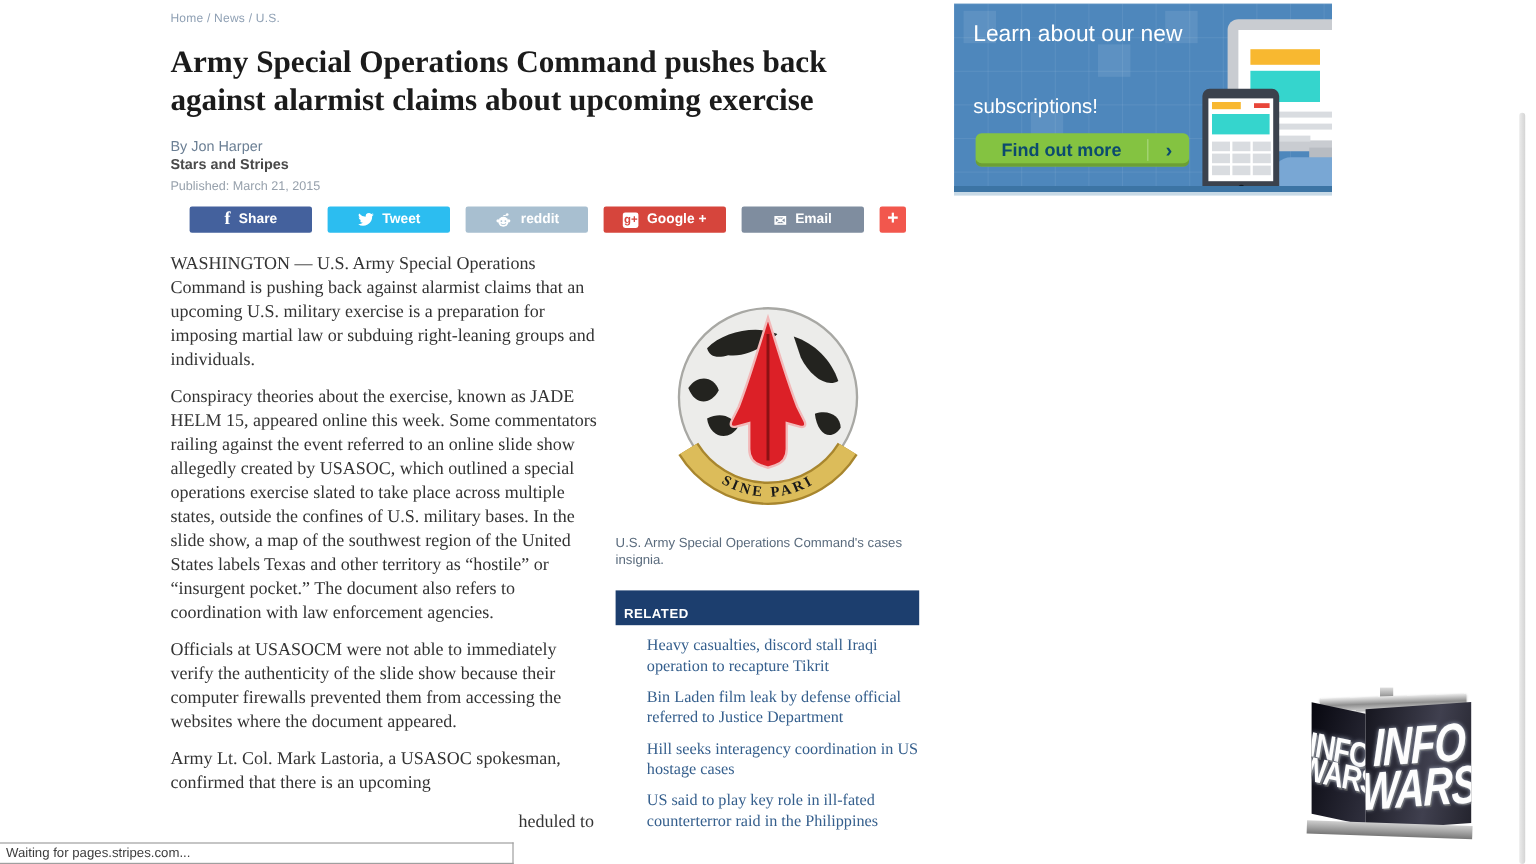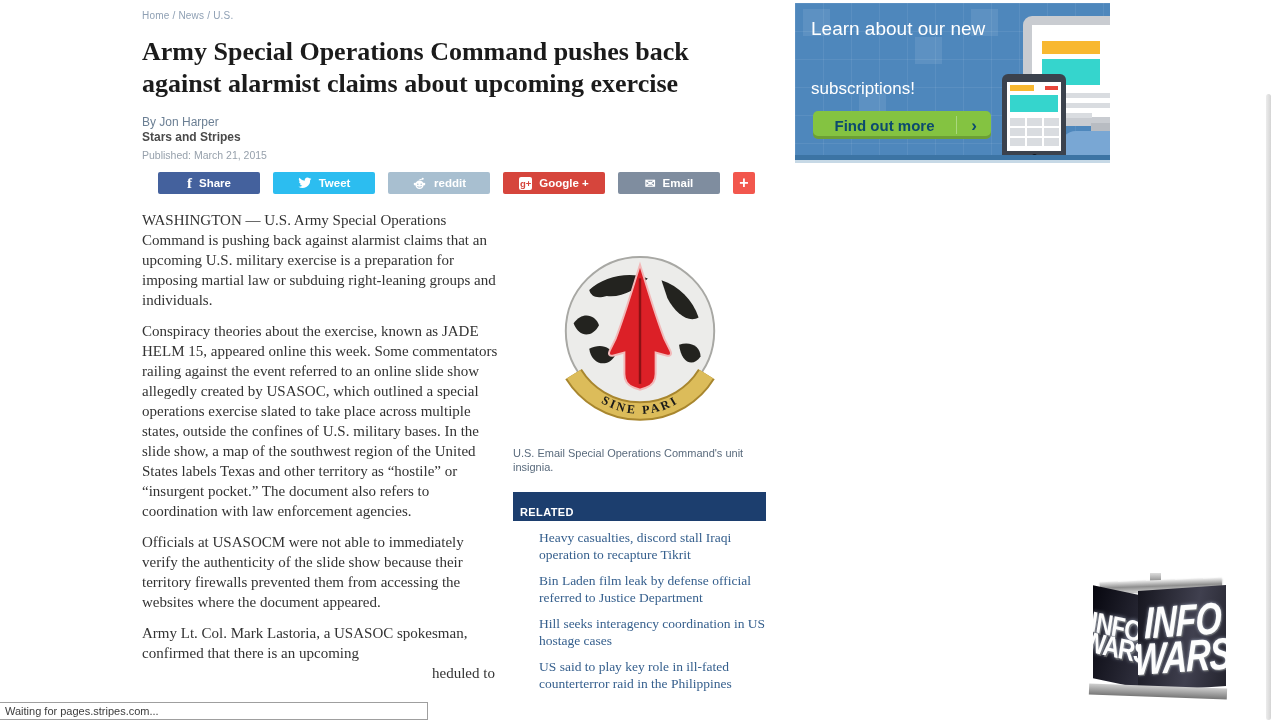--- a/index.html
+++ b/index.html
@@ -25,21 +25,21 @@
            display:flex;align-items:center;justify-content:center;font-size:16px;font-weight:700;cursor:pointer;}
   .fb-glyph{font-family:"Liberation Serif",serif;font-size:15px;font-weight:700;}
   .gp-box{width:13px;height:13px;background:#fff;border-radius:2px;color:#d6453c;
           display:flex;align-items:center;justify-content:center;font-size:9.5px;font-weight:700;}
   .em-glyph{font-size:13px;line-height:13px;}
 
   .content{display:flex;margin-top:16px;}
   .text-col{width:358px;font-family:"Liberation Serif",serif;font-size:15px;line-height:20px;color:#333;}
   .text-col p{margin:0 0 11px 0;}
   .text-col p:last-of-type{margin-bottom:0;}
-  .cutoff{padding-left:290px;line-height:20px;}
+  .cutoff{padding-left:290px;line-height:20px;margin-top:12px;}
 
   .right-col{width:253px;margin-left:13px;}
   .fig-img{height:236px;display:flex;justify-content:center;align-items:flex-start;}
   .insignia{margin-top:38px;}
   .caption{font-size:11px;line-height:14px;color:#5a6b7d;}
   .related-bar{margin-top:18px;background:#1c3e6e;color:#fff;font-size:11px;font-weight:700;
                letter-spacing:.4px;padding:14px 0 3px 7px;}
   .related-links{margin-top:9px;padding-left:26px;}
   .related-link{display:block;font-family:"Liberation Serif",serif;font-size:13.5px;line-height:16.5px;
                 color:#355f8d;margin-bottom:10px;cursor:pointer;}
@@ -155,21 +155,21 @@
         <span class="em-glyph">✉</span>
         <span>Email</span>
       </div>
       <div class="sb-plus">+</div>
     </div>
 
     <div class="content">
       <div class="text-col">
         <p>WASHINGTON — U.S. Army Special Operations Command is pushing back against alarmist claims that an upcoming U.S. military exercise is a preparation for imposing martial law or subduing right-leaning groups and individuals.</p>
         <p>Conspiracy theories about the exercise, known as JADE HELM 15, appeared online this week. Some commentators railing against the event referred to an online slide show allegedly created by USASOC, which outlined a special operations exercise slated to take place across multiple states, outside the confines of U.S. military bases. In the slide show, a map of the southwest region of the United States labels Texas and other territory as “hostile” or “insurgent pocket.” The document also refers to coordination with law enforcement agencies.</p>
-        <p>Officials at USASOCM were not able to immediately verify the authenticity of the slide show because their territory firewalls prevented them from accessing the websites where the document appeared.</p>
+        <p>Officials at USASOCM were not able to immediately verify the authenticity of the slide show because their computer firewalls prevented them from accessing the websites where the document appeared.</p>
         <p>Army Lt. Col. Mark Lastoria, a USASOC spokesman, confirmed that there is an upcoming</p>
         <div class="cutoff">heduled to</div>
       </div>
 
       <div class="right-col">
         <div class="fig-img">
           <svg class="insignia" width="166" height="176" viewBox="-85 -85 170 180">
             <circle cx="0" cy="0" r="76" fill="#ececea" stroke="#a8a8a4" stroke-width="2"></circle>
             <g fill="#23231f">
               <path d="M-52,-42 C-38,-56 -10,-62 8,-54 C-2,-44 -18,-34 -34,-36 C-44,-33 -50,-35 -52,-42 Z"></path>
@@ -184,21 +184,21 @@
             <path d="M0,-68 C7,-46 15,-18 25,8 L31,20 C33,24 31,26 27,25 L16,22 L16,44
                      C16,51 12,56 6,58 L0,60 L-6,58 C-12,56 -16,51 -16,44 L-16,22 L-27,25
                      C-31,26 -33,24 -31,20 L-25,8 C-15,-18 -7,-46 0,-68 Z" fill="#dc2027" stroke="#f2b9b9" stroke-width="2"></path>
             <line x1="0" y1="-54" x2="0" y2="54" stroke="#8c1114" stroke-width="2.5"></line>
             <path id="mottoPath" d="M-60,54 A74,74 0 0 0 60,54" fill="none"></path>
             <text font-family="Liberation Serif, serif" font-size="12.5" font-weight="bold" fill="#191919" letter-spacing="2.5">
               <textPath href="#mottoPath" startOffset="50%" text-anchor="middle">SINE PARI</textPath>
             </text>
           </svg>
         </div>
-        <div class="caption">U.S. Email Special Operations Command's unit insignia.</div>
+        <div class="caption">U.S. Army Special Operations Command's cases insignia.</div>
 
         <div class="related-bar">RELATED</div>
         <div class="related-links">
           <span class="related-link">Heavy casualties, discord stall Iraqi operation to recapture Tikrit</span>
           <span class="related-link">Bin Laden film leak by defense official referred to Justice Department</span>
           <span class="related-link">Hill seeks interagency coordination in US hostage cases</span>
           <span class="related-link">US said to play key role in ill-fated counterterror raid in the Philippines</span>
         </div>
       </div>
     </div>

